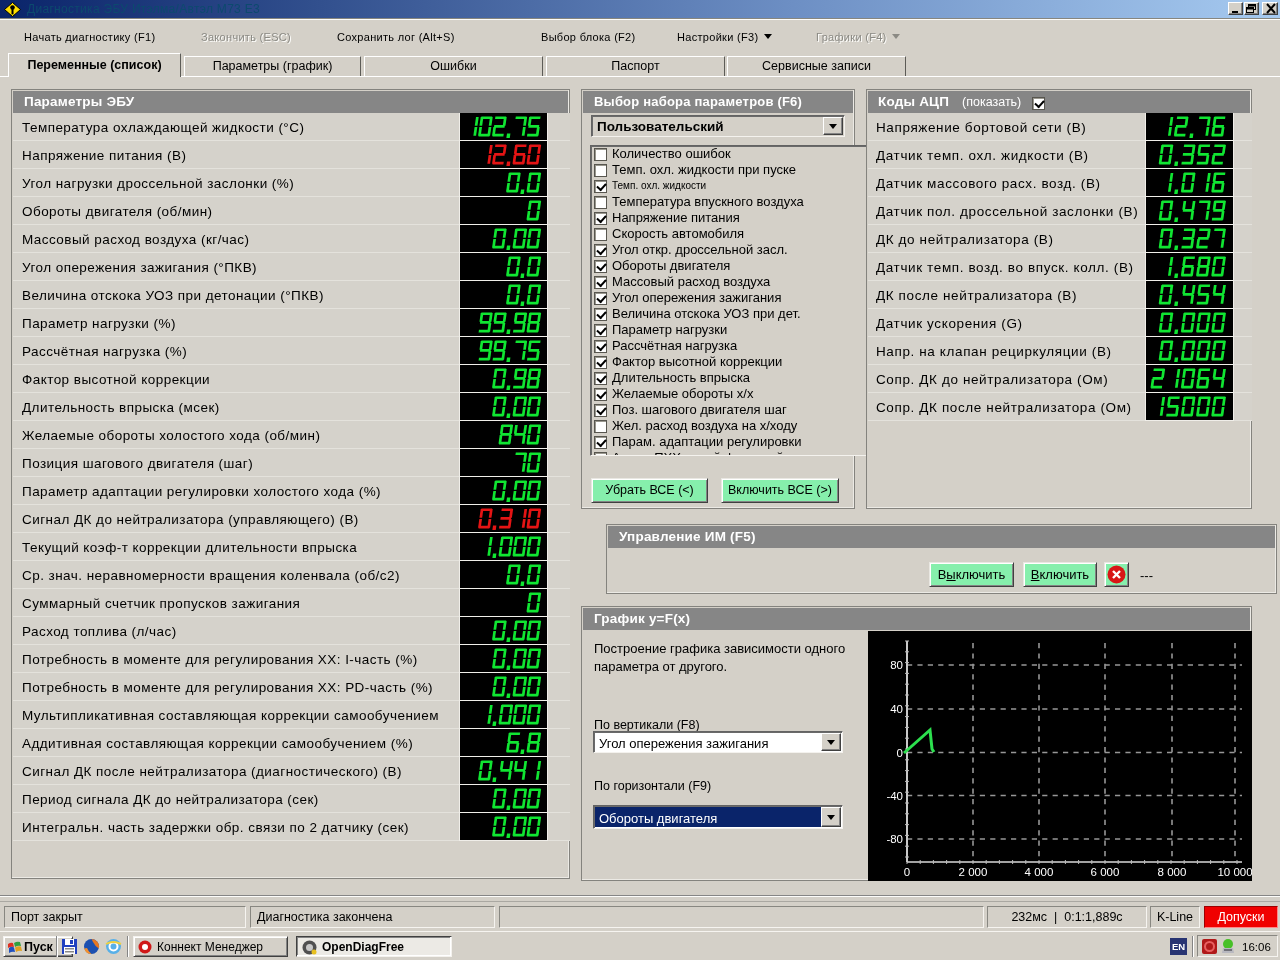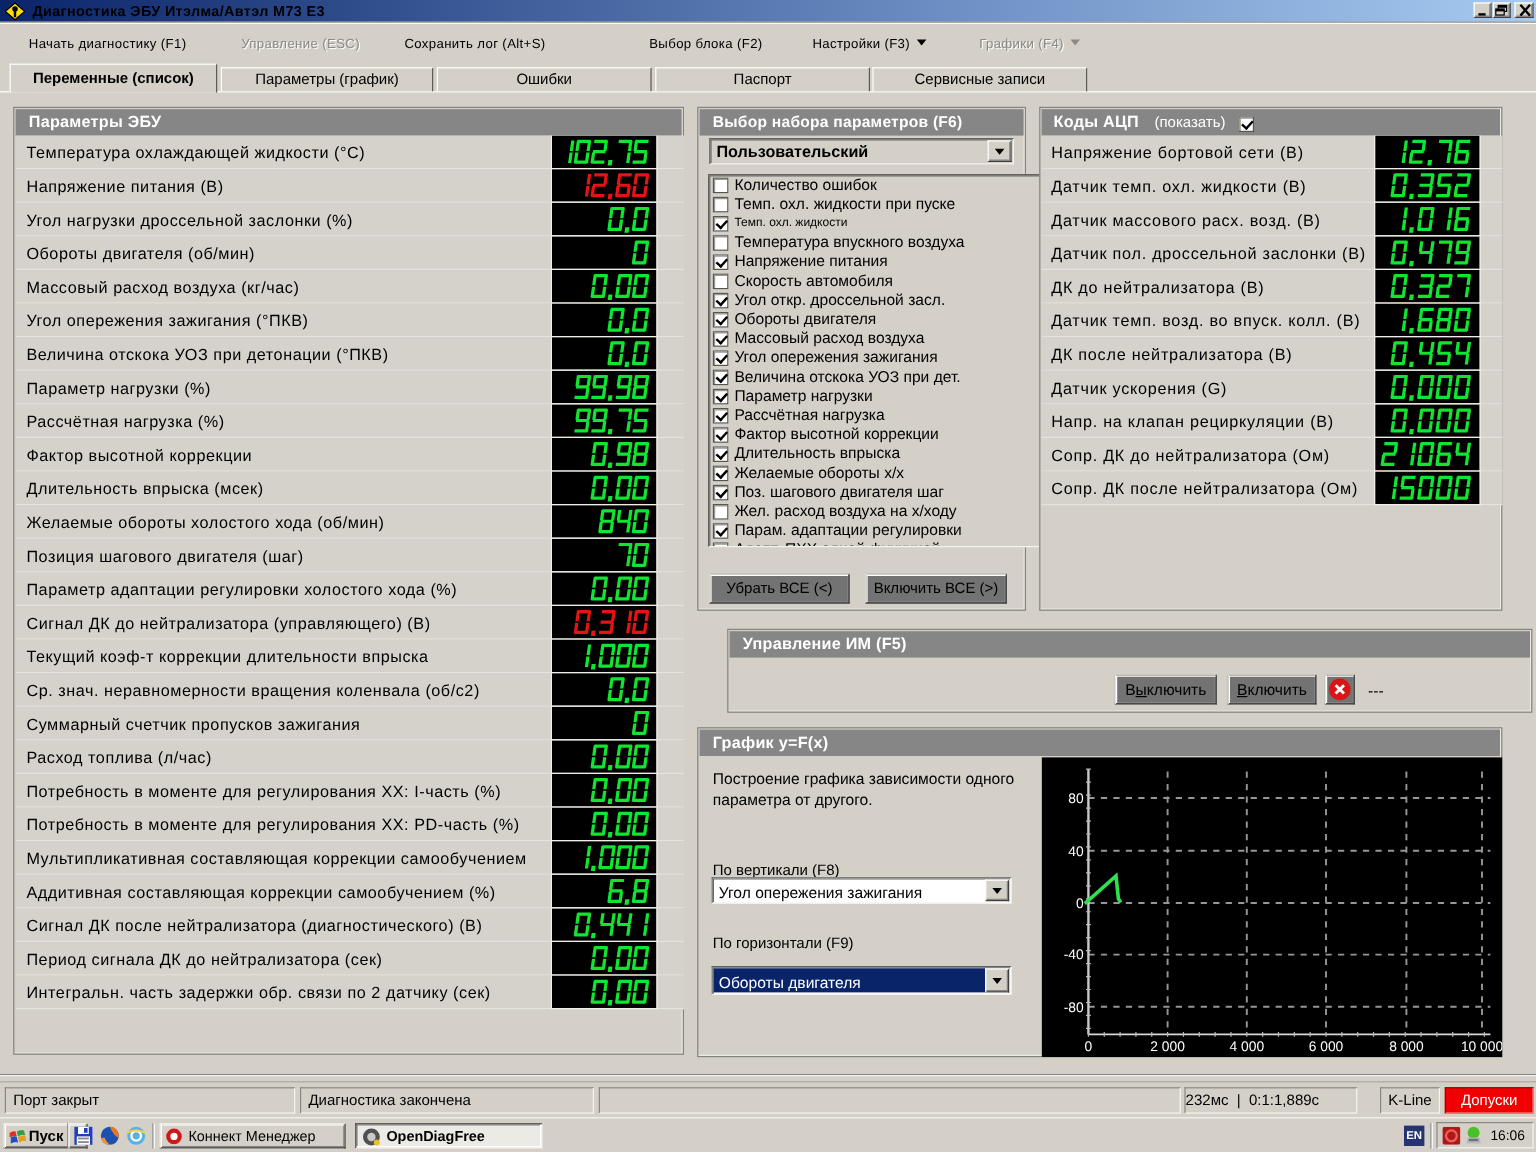--- a/index.html
+++ b/index.html
@@ -1,28 +1,28 @@
 <!DOCTYPE html>
 <html><head><meta charset="utf-8"><style>
 *{margin:0;padding:0;box-sizing:border-box}
 html,body{width:1280px;height:960px;overflow:hidden}
 body{background:#d4d0c8;font-family:"Liberation Sans",sans-serif;font-size:11.5px;color:#000;position:relative}
 .abs{position:absolute}
 .titlebar{left:0;top:0;width:1280px;height:19px;background:linear-gradient(90deg,#0a246a 0%,#32508e 25%,#6d8fc4 62%,#a6caf0 100%);border-bottom:1px solid #87867f}
-.title{position:absolute;left:27px;top:2px;color:#000000;font-weight:bold;font-size:12px;letter-spacing:.3px}
+.title{position:absolute;left:27px;top:2px;color:#0c4a6e;font-weight:normal;font-size:12px;letter-spacing:.3px}
 .wbtn{position:absolute;top:2px;width:15px;height:13px;background:#d4d0c8;border:1px solid;border-color:#fff #404040 #404040 #fff;box-shadow:inset -1px -1px 0 #848484}
 .panel{position:absolute;background:#d4d0c8;border:1px solid #84837e;box-shadow:inset -1px -1px 0 #eceae5}
 .phead{position:absolute;left:1px;top:1px;right:1px;height:22px;background:#868686;color:#fff;font-weight:bold;font-size:13.5px;line-height:22px;padding-left:11px;letter-spacing:.2px}
 .row{position:absolute;left:1px;background:#d5d2cb;border-bottom:1px solid #e4e2dc;height:28px}
 .rlab{position:absolute;top:7px;left:9px;font-size:13.5px;letter-spacing:.45px;white-space:nowrap}
 .lcdw{position:absolute;top:0px;border-left:1px solid #f0eee9;border-right:1px solid #f0eee9;border-bottom:1px solid #f0eee9;height:28px}
 .lcd{display:block}
 .cb{position:absolute;width:13px;height:13px;background:#fff;border:1px solid #58564f;box-shadow:inset 1px 1px 0 #9a988f}
 .cb.c::after{content:"";position:absolute;left:2px;top:2px;width:7px;height:4px;border-left:2px solid #000;border-bottom:2px solid #000;transform:rotate(-48deg)}
-.btn{position:absolute;background:#737373;border:1px solid;border-color:#e9e7e2 #404040 #404040 #e9e7e2;box-shadow:inset 1px 1px 0 #fff, inset -1px -1px 0 #848484;text-align:center;font-size:12.5px}
+.btn{position:absolute;background:#86efac;border:1px solid;border-color:#e9e7e2 #404040 #404040 #e9e7e2;box-shadow:inset 1px 1px 0 #fff, inset -1px -1px 0 #848484;text-align:center;font-size:12.5px}
 .combo{position:absolute;background:#fff;border:1px solid;border-color:#636363 #f4f2ee #f4f2ee #636363;box-shadow:inset 1px 1px 0 #6a6a6a}
 .ddbtn{position:absolute;right:1px;top:1px;bottom:1px;width:20px;background:#d4d0c8;border:1px solid;border-color:#fff #404040 #404040 #fff;box-shadow:inset -1px -1px 0 #848484}
 .ddbtn::after{content:"";position:absolute;left:50%;top:50%;margin:-2px 0 0 -4px;border:4px solid transparent;border-top:5px solid #000}
 .mitem{position:absolute;top:31px;font-size:11px;letter-spacing:.3px;white-space:nowrap}
 .dis{color:#8b8a84;text-shadow:1px 1px 0 #fdfdfb}
 .tab{position:absolute;background:#d4d0c8;border-top:1px solid #fff;border-left:1px solid #fff;border-right:1px solid #5c5b56;text-align:center;font-size:12.5px}
 .sline{position:absolute;background:#fff;height:1px}
 .sbar-p{position:absolute;top:906px;height:22px;background:#d4d0c8;border:1px solid;border-color:#888781 #f6f4f0 #f6f4f0 #888781;font-size:12.5px;line-height:20px;padding-left:6px}
 .tbtn{position:absolute;top:936px;height:21px;background:#d4d0c8;border:1px solid;border-color:#f4f2ee #404040 #404040 #f4f2ee;box-shadow:inset 1px 1px 0 #fff, inset -1px -1px 0 #848484;font-size:12px}
 </style></head><body>
@@ -44,21 +44,21 @@
 <rect x="1.5" y="4.5" width="7" height="5" fill="#d4d0c8" stroke="#000"></rect>
       <rect x="1.5" y="4.5" width="7" height="2" fill="#000"></rect>
 </svg>
   </div>
 <div class="wbtn" style="left:1262px;width:16px">
     <svg width="14" height="11" viewBox="0 0 14 11" style="position:absolute;left:1px;top:0">
 <path d="M3 1 L7 5.5 L11 1 M3 10 L7 5.5 L11 10" stroke="#000" stroke-width="2" fill="none"></path>
 </svg>
   </div>
 <div class="mitem " style="left:24px">Начать диагностику (F1)</div>
-<div class="mitem dis" style="left:201px">Управление (ESC)</div>
+<div class="mitem dis" style="left:201px">Закончить (ESC)</div>
 <div class="mitem " style="left:337px">Сохранить лог (Alt+S)</div>
 <div class="mitem " style="left:541px">Выбор блока (F2)</div>
 <div class="mitem" style="left:677px">Настройки (F3) <span style="display:inline-block;width:0;height:0;border:4px solid transparent;border-top:5px solid #000;vertical-align:-2px;margin-left:2px"></span></div>
 <div class="mitem dis" style="left:816px">Графики (F4) <span style="display:inline-block;width:0;height:0;border:4px solid transparent;border-top:5px solid #8b8a84;vertical-align:-2px;margin-left:2px"></span></div>
 <div class="sline" style="left:0;top:76px;width:1280px"></div>
 <div class="tab" style="left:8px;top:53px;width:173px;height:24px;font-weight:bold;z-index:3;height:24px;line-height:22px">Переменные (список)</div>
 <div class="tab" style="left:184px;top:56px;width:177px;height:20px;line-height:19px">Параметры (график)</div>
 <div class="tab" style="left:364px;top:56px;width:179px;height:20px;line-height:19px">Ошибки</div>
 <div class="tab" style="left:546px;top:56px;width:179px;height:20px;line-height:19px">Паспорт</div>
 <div class="tab" style="left:727px;top:56px;width:179px;height:20px;line-height:19px">Сервисные записи</div>
@@ -1275,21 +1275,21 @@
 <polyline points="36,122 62,99 64,118 66,121" fill="none" stroke="#2ce04e" stroke-width="3"></polyline>
 </svg>
 </div>
 <div class="abs" style="left:0;top:895px;width:1280px;height:1px;background:#868686"></div>
 <div class="abs" style="left:0;top:896px;width:1280px;height:1px;background:#fdfdfb"></div>
 <div class="abs" style="left:0;top:897px;width:1280px;height:34px;background:#d4d0c8"></div>
 <div class="abs" style="left:0;top:901px;width:1280px;height:1px;background:#aaa8a2"></div>
 <div class="sbar-p" style="left:4px;width:242px;">Порт закрыт</div>
 <div class="sbar-p" style="left:250px;width:245px;">Диагностика закончена</div>
 <div class="sbar-p" style="left:499px;width:485px;"></div>
-<div class="sbar-p" style="left:987px;width:144px;text-align:left;padding-left:0;">232мс&nbsp;&nbsp;|&nbsp;&nbsp;0:1:1,889с</div>
+<div class="sbar-p" style="left:987px;width:160px;text-align:center;padding-left:0;">232мс&nbsp;&nbsp;|&nbsp;&nbsp;0:1:1,889с</div>
 <div class="sbar-p" style="left:1150px;width:50px;text-align:center;padding-left:0;">K-Line</div>
 <div class="sbar-p" style="left:1204px;width:74px;background:#f00000;color:#fff;text-align:center;padding-left:0;border-color:#9c0000 #ff8888 #ff8888 #9c0000">Допуски</div>
 <div class="abs" style="left:0;top:931px;width:1280px;height:29px;background:#d4d0c8;border-top:1px solid #f6f4f0"></div>
 <div class="tbtn" style="left:3px;top:936px;width:70px;font-weight:bold">
 <svg width="16" height="14" viewBox="0 0 16 14" style="position:absolute;left:3px;top:3px">
 <path d="M1,4 Q4,2 6,3 L7,7 Q4,6 1,8 Z" fill="#e03020"></path>
 <path d="M7,3 Q10,1 13,2 L14,6 Q11,5 8,7 Z" fill="#30a040"></path>
 <path d="M2,8 Q5,6 7,7.5 L8,12 Q5,11 2,13 Z" fill="#2050c0"></path>
 <path d="M8,7.5 Q11,5.5 14,6.5 L15,11 Q12,10 9,12 Z" fill="#e0a020"></path>
 </svg>

